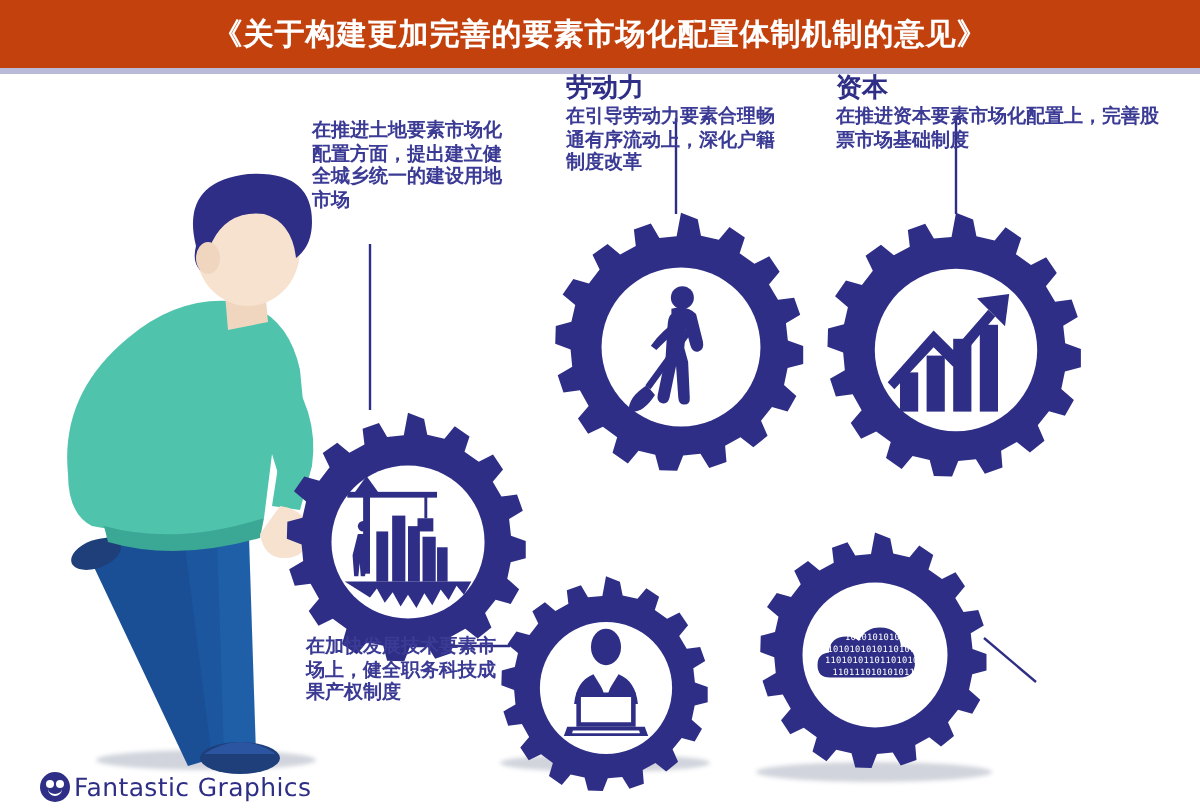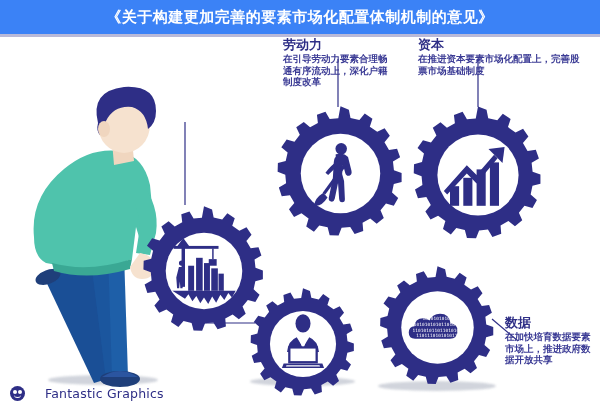--- a/index.html
+++ b/index.html
@@ -8,21 +8,21 @@
     background:#ffffff;
     font-family:"DejaVu Sans","Liberation Sans",sans-serif;
     overflow:hidden;
     position:relative;
   }
   .canvas{position:relative;width:600px;height:405px;overflow:hidden;background:#fff;}
 
   
   .title-bar{
     position:absolute;left:0;top:0;width:600px;height:34px;
-    background:#3b82f6;
+    background:#c2410c;
     display:flex;align-items:center;justify-content:center;
   }
   .title-bar::after{
     content:"";position:absolute;left:0;bottom:-3px;width:600px;height:3px;background:#b9b9d8;
   }
   .title-text{
     color:#ffffff;font-size:15px;font-weight:bold;letter-spacing:.5px;
     white-space:nowrap;
   }
 
@@ -48,21 +48,21 @@
     color:#3b3b95;font-size:9.5px;line-height:11.6px;font-weight:bold;
   }
   .b-land{left:156px;top:60px;width:96px;}
   .b-labor{left:283px;top:37px;width:110px;}
   .b-capital{left:418px;top:37px;width:165px;}
   .b-tech{left:153px;top:318px;width:96px;}
   .b-data{left:505px;top:315px;width:92px;}
 
   
   .footer{
-    position:absolute;left:10px;bottom:4px;display:flex;align-items:center;gap:20px;
+    position:absolute;left:20px;bottom:4px;display:flex;align-items:center;gap:2px;
   }
   .footer .logo{
     width:15px;height:15px;border-radius:50%;background:#2e2e86;
     position:relative;flex:0 0 auto;
   }
   .footer .logo::before,.footer .logo::after{
     content:"";position:absolute;top:4px;width:4px;height:4px;border-radius:50%;
     background:#ffffff;
   }
   .footer .logo::before{left:3px;}
@@ -300,39 +300,37 @@
             <text x="30" y="53.2">11010101101101010110</text>
             <text x="33" y="57.8">110111010101011101</text>
           </g>
         </g>
       </svg>
     </div>
 
   </div>
 
   <div class="block b-land">
+    <div class="body">在推进土地要素市场化配置方面，提出建立健全城乡统一的建设用地市场</div>
   </div>
 
   <div class="block b-capital">
     <div class="head">资本</div>
     <div class="body">在推进资本要素市场化配置上，完善股票市场基础制度</div>
   </div>
 
   <div class="block b-labor">
     <div class="head">劳动力</div>
     <div class="body">在引导劳动力要素合理畅通有序流动上，深化户籍制度改革</div>
   </div>
 
   <div class="block b-tech">
-  </div>
-
-  <div class="block b-data">
-    <div class="head">数据</div>
-    <div class="body">在加快培育数据要素市场上，推进政府数据开放共享</div>
-  </div>
+    <div class="body">在加快发展技术要素市场上，健全职务科技成果产权制度</div>
+  </div>
+
 
   <div class="footer">
     <span class="logo">
         <i></i>
       </span>
     <span class="fname">Fantastic Graphics</span>
   </div>
 
 </div>
 

